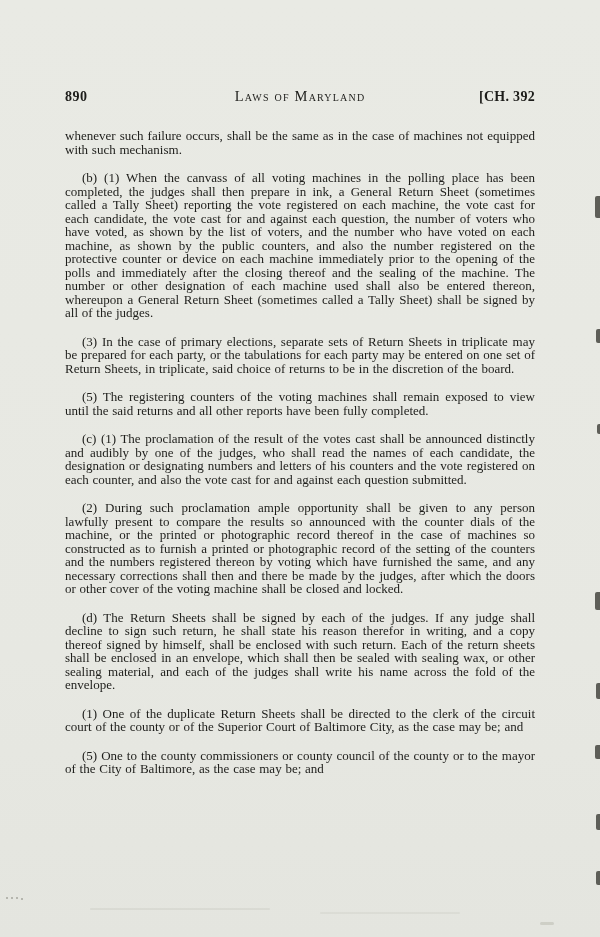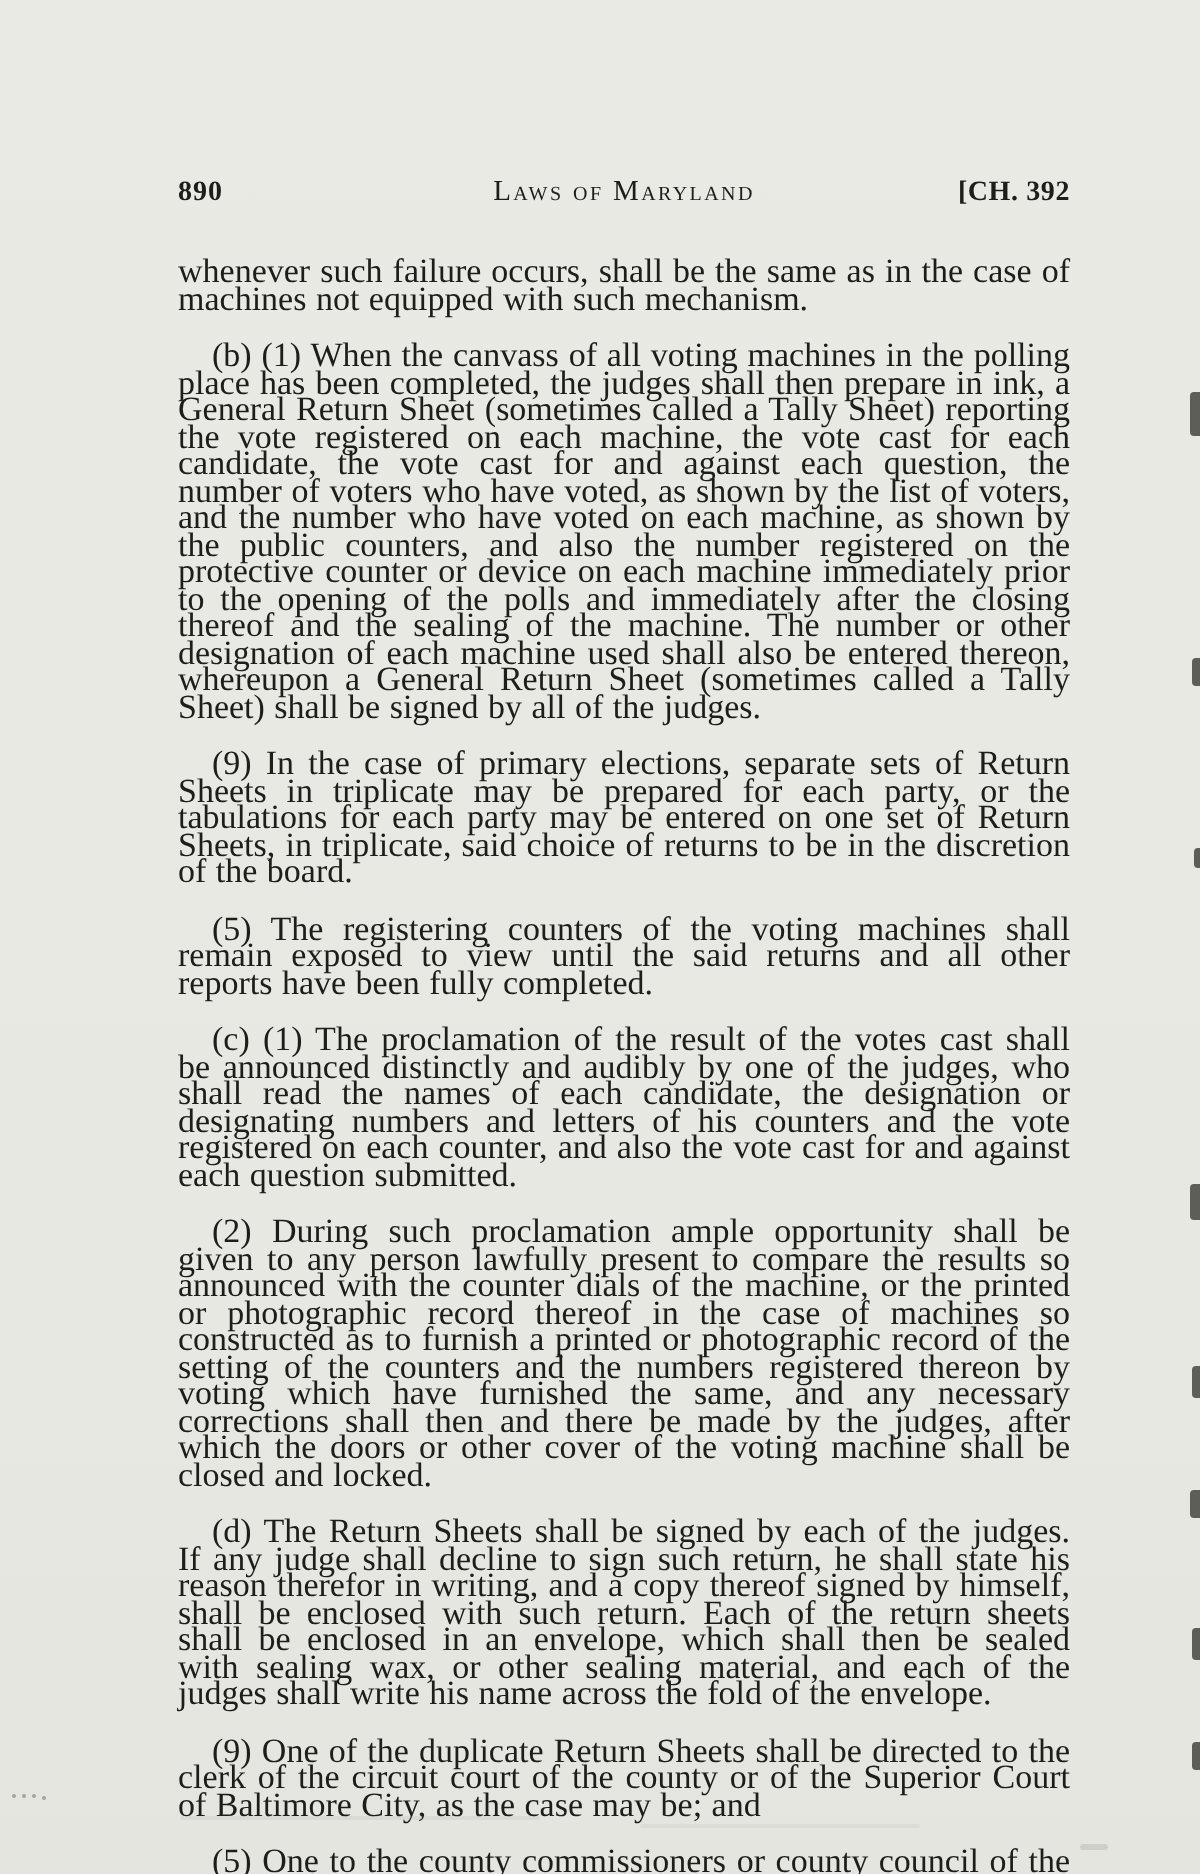--- a/index.html
+++ b/index.html
@@ -11,21 +11,21 @@
     height: 937px;
     position: relative;
     overflow: hidden;
     background: linear-gradient(180deg, #e9eae4 0%, #e7e8e2 70%, #e4e5df 100%);
     font-family: "Liberation Serif", "DejaVu Serif", serif;
     color: #1d1d1a;
   }
   .page {
     position: absolute;
     inset: 0;
-    padding: 46px 65px 0 89px;
+    padding: 46px 65px 0 65px;
     box-sizing: border-box;
   }
   .running-head {
     display: grid;
     grid-template-columns: 1fr auto 1fr;
     align-items: baseline;
     margin-bottom: 24px;
   }
   .page-number {
     font-weight: bold;
@@ -42,21 +42,21 @@
     text-align: right;
   }
   .chapter-ref {
     font-weight: bold;
     font-size: 14px;
     justify-self: end;
     letter-spacing: 0.3px;
     margin-top: 43px;
   }
   .body-text p {
-    font-size: 17px;
+    font-size: 13px;
     line-height: 13.5px;
     text-align: justify;
     margin: 15px 0 8px 0;
     word-spacing: 0.5px;
   }
   .body-text p.indent {
     text-indent: 17px;
   }
   
   .edge-mark {
@@ -101,26 +101,26 @@
 
   <header class="running-head">
     <span class="page-number">890</span>
     <span class="running-title">Laws of Maryland</span>
     <span class="chapter-ref">[CH. 392</span>
   </header>
 
   <main class="body-text">
     <p>whenever such failure occurs, shall be the same as in the case of machines not equipped with such mechanism.</p>
     <p class="indent">(b) (1)  When the canvass of all voting machines in the polling place has been completed, the judges shall then prepare in ink, a General Return Sheet (sometimes called a Tally Sheet) reporting the vote registered on each machine, the vote cast for each candidate, the vote cast for and against each question, the number of voters who have voted, as shown by the list of voters, and the number who have voted on each machine, as shown by the public counters, and also the number registered on the protective counter or device on each machine immediately prior to the opening of the polls and immediately after the closing thereof and the sealing of the machine.  The number or other designation of each machine used shall also be entered thereon, whereupon a General Return Sheet (sometimes called a Tally Sheet) shall be signed by all of the judges.</p>
-    <p class="indent">(9)  In the case of primary elections, separate sets of Return Sheets in triplicate may be prepared for each party, or the tabulations for each party may be entered on one set of Return Sheets, in triplicate, said choice of returns to be in the discretion of the board.</p>
+    <p class="indent">(3)  In the case of primary elections, separate sets of Return Sheets in triplicate may be prepared for each party, or the tabulations for each party may be entered on one set of Return Sheets, in triplicate, said choice of returns to be in the discretion of the board.</p>
     <p class="indent">(5)  The registering counters of the voting machines shall remain exposed to view until the said returns and all other reports have been fully completed.</p>
     <p class="indent">(c) (1)  The proclamation of the result of the votes cast shall be announced distinctly and audibly by one of the judges, who shall read the names of each candidate, the designation or designating numbers and letters of his counters and the vote registered on each counter, and also the vote cast for and against each question submitted.</p>
     <p class="indent">(2)  During such proclamation ample opportunity shall be given to any person lawfully present to compare the results so announced with the counter dials of the machine, or the printed or photographic record thereof in the case of machines so constructed as to furnish a printed or photographic record of the setting of the counters and the numbers registered thereon by voting which have furnished the same, and any necessary corrections shall then and there be made by the judges, after which the doors or other cover of the voting machine shall be closed and locked.</p>
     <p class="indent">(d)  The Return Sheets shall be signed by each of the judges. If any judge shall decline to sign such return, he shall state his reason therefor in writing, and a copy thereof signed by himself, shall be enclosed with such return.  Each of the return sheets shall be enclosed in an envelope, which shall then be sealed with sealing wax, or other sealing material, and each of the judges shall write his name across the fold of the envelope.</p>
-    <p class="indent">(9)  One of the duplicate Return Sheets shall be directed to the clerk of the circuit court of the county or of the Superior Court of Baltimore City, as the case may be; and</p>
+    <p class="indent">(1)  One of the duplicate Return Sheets shall be directed to the clerk of the circuit court of the county or of the Superior Court of Baltimore City, as the case may be; and</p>
     <p class="indent">(5)  One to the county commissioners or county council of the county or to the mayor of the City of Baltimore, as the case may be; and</p>
   </main>
 
 </div>
 
 <div class="edge-mark em1"></div>
 <div class="edge-mark em2"></div>
 <div class="edge-mark em3"></div>
 <div class="edge-mark em4"></div>
 <div class="edge-mark em5"></div>

